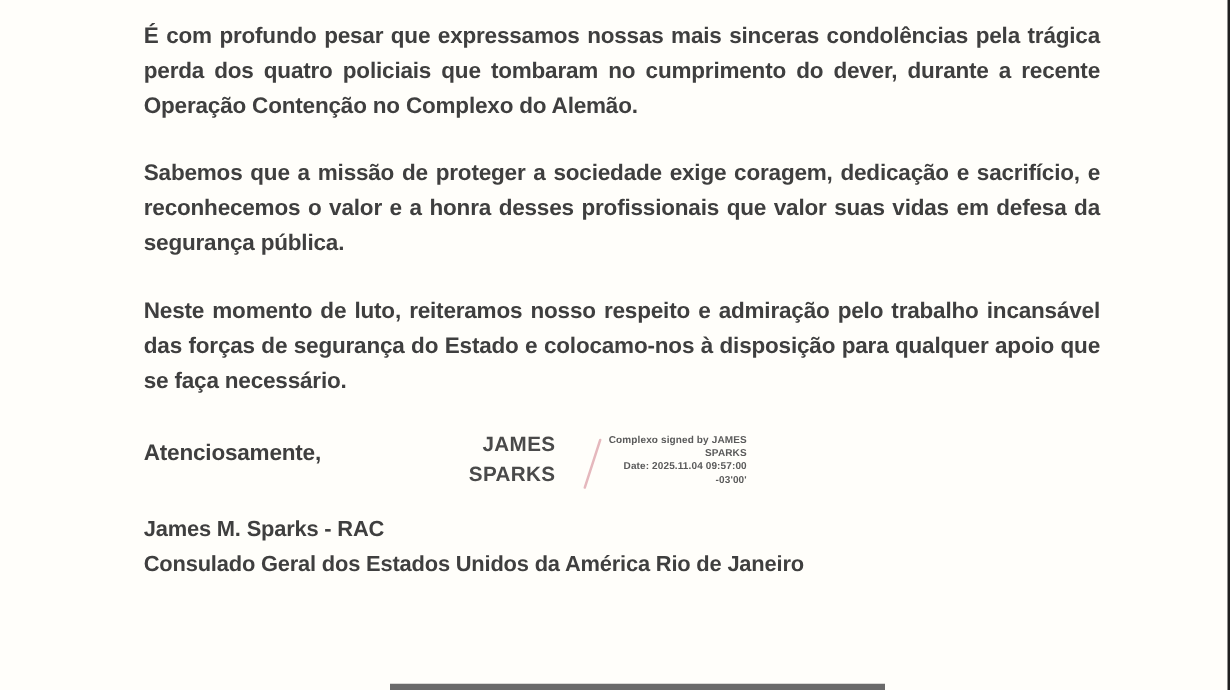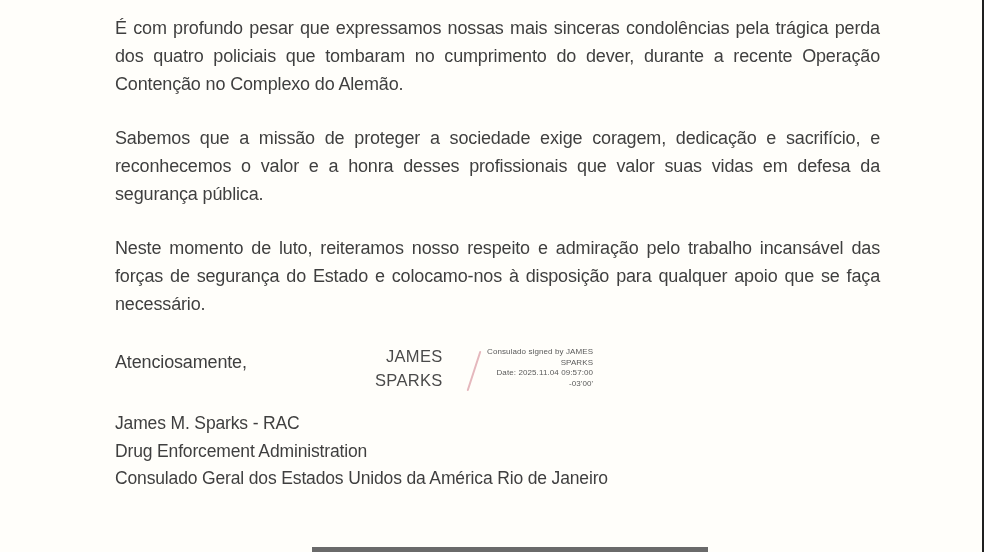--- a/index.html
+++ b/index.html
@@ -20,20 +20,21 @@
     position: relative;
     width: 984px;
     height: 552px;
     background: var(--bg);
   }
   .content {
     position: absolute;
     left: 115px;
     top: 14px;
     width: 765px;
+    font-weight: bold;
   }
   .para {
     font-size: 18px;
     line-height: 28px;
     letter-spacing: -0.15px;
     text-align: justify;
     text-justify: inter-word;
     color: var(--ink);
     margin-bottom: 26px;
   }
@@ -112,30 +113,29 @@
       <span class="closing">Atenciosamente,</span>
 
       <div class="sig-name">
         <div>JAMES</div>
         <div>SPARKS</div>
       </div>
 
       <div class="sig-flourish"></div>
 
       <div class="sig-details">
-        <div>Consulado signed by JAMES</div>
+        <div>Complexo signed by JAMES</div>
         <div>SPARKS</div>
         <div>Date: 2025.11.04 09:57:00</div>
         <div>-03'00'</div>
       </div>
     </div>
 
     <div class="signoff">
       <div>James M. Sparks - RAC</div>
-      <div>Drug Enforcement Administration</div>
       <div>Consulado Geral dos Estados Unidos da América Rio de Janeiro</div>
     </div>
 
   </div>
 
   <div class="right-edge"></div>
   <div class="bottom-bar"></div>
 </div>
 
 </body></html>

